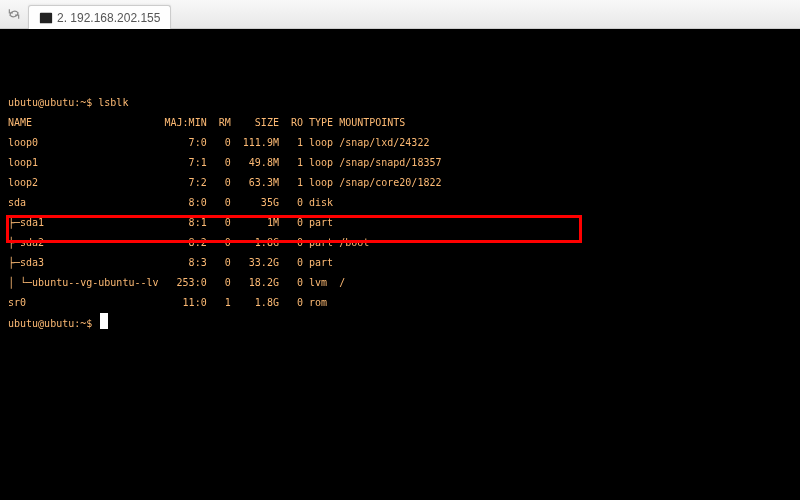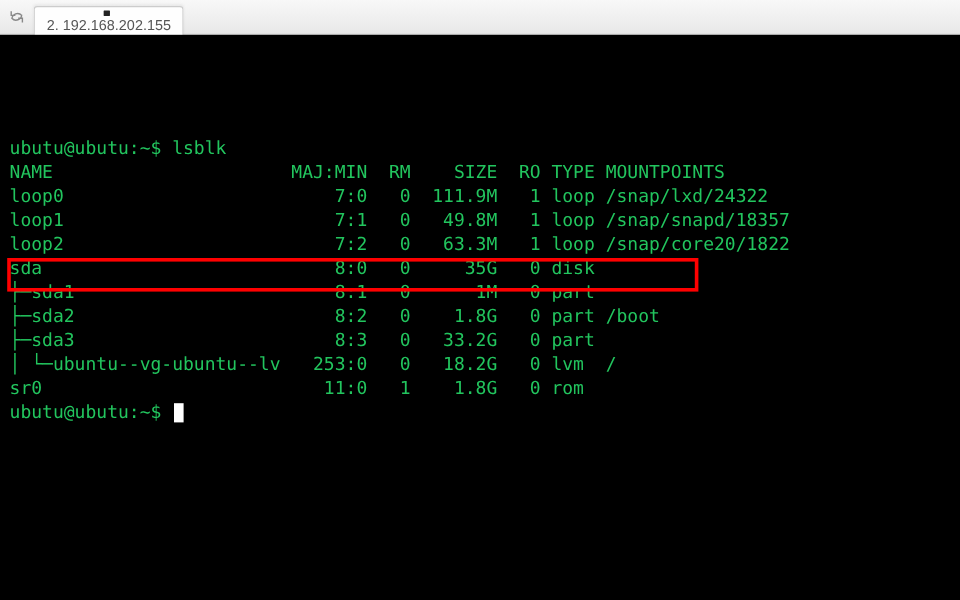--- a/index.html
+++ b/index.html
@@ -42,34 +42,33 @@
     border: 1px solid #ccc;
     border-bottom: none;
     padding: 2px 10px;
     border-radius: 3px 3px 0 0;
     display: flex;
     align-items: center;
     height: 20px;
     position: relative;
     top: 3px;
     box-shadow: 0 -1px 2px rgba(0,0,0,0.05);
-    flex-direction: column;
   }
   .tab-icon { width:14px; height:14px; margin-right:4px; }
   .tab-icon rect { fill:#222; }
   .tab-label { font-size: 12px; color:#555; }
 
   .terminal {
     flex: 1;
     background: #000;
-    color: #22c55e;
+    color: #fdba74;
     font-family: "DejaVu Sans Mono", "Menlo", "Consolas", monospace;
-    font-size: 15px;
+    font-size: 10px;
     line-height: 20px;
-    padding: 24px 8px;
+    padding: 4px 8px;
     white-space: pre;
     position: relative;
   }
   .row { display:block; }
   .highlight-box {
     position: absolute;
     border: 3px solid #ff0000;
     pointer-events: none;
   }
   .cursor {

